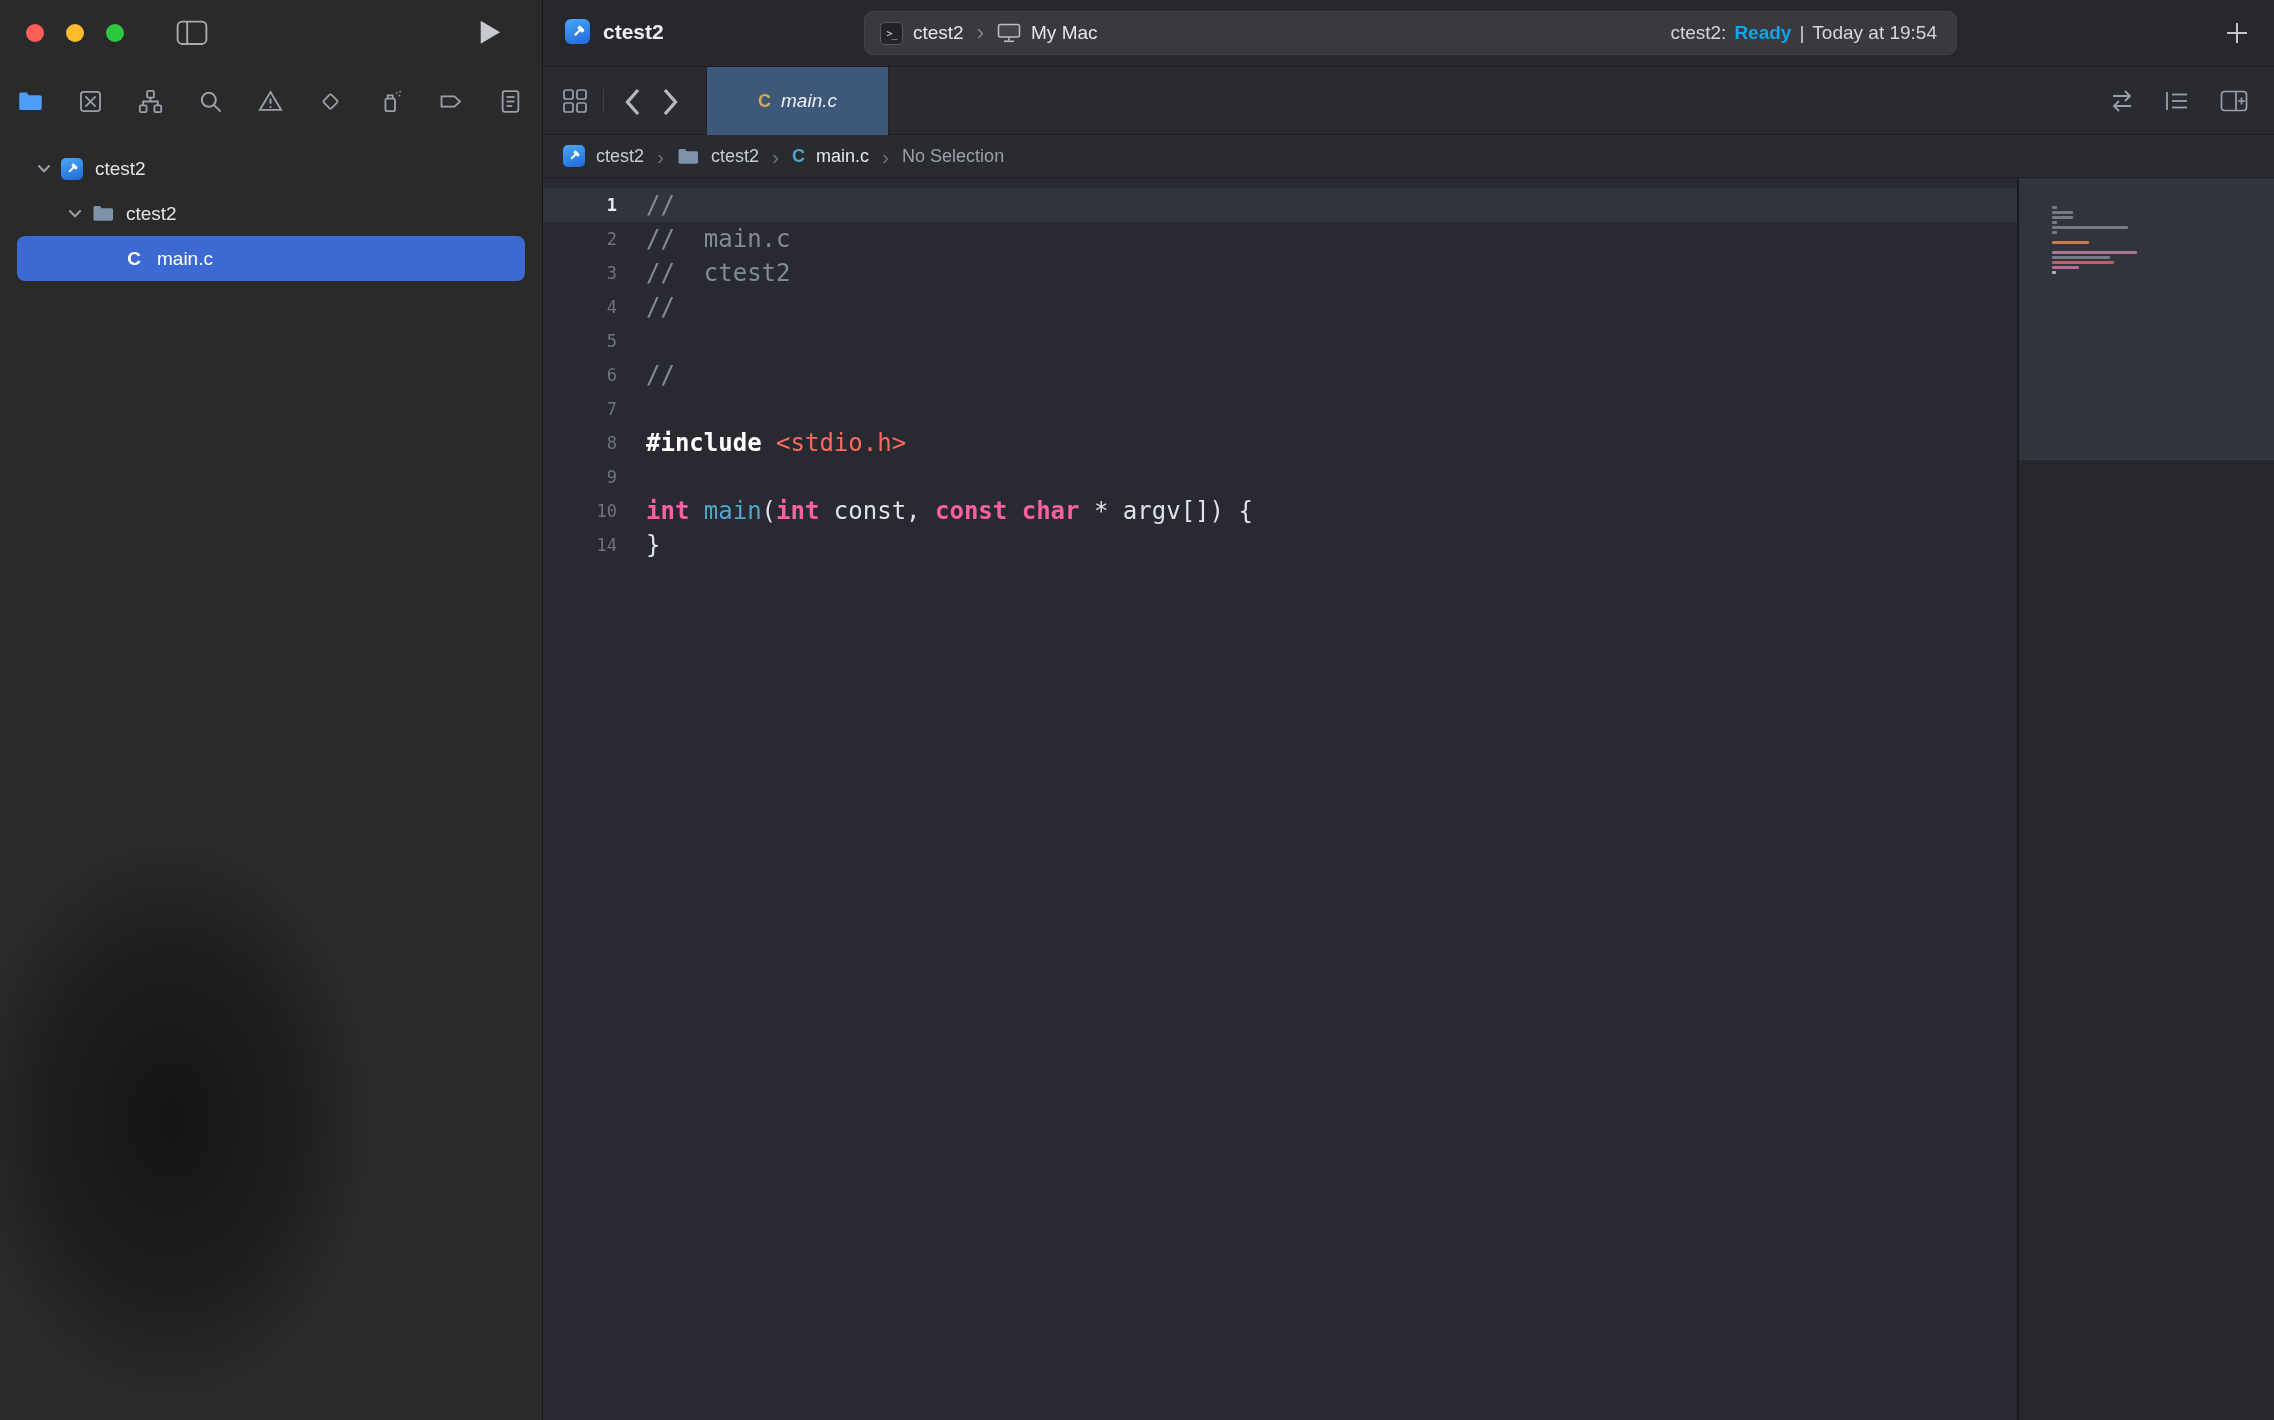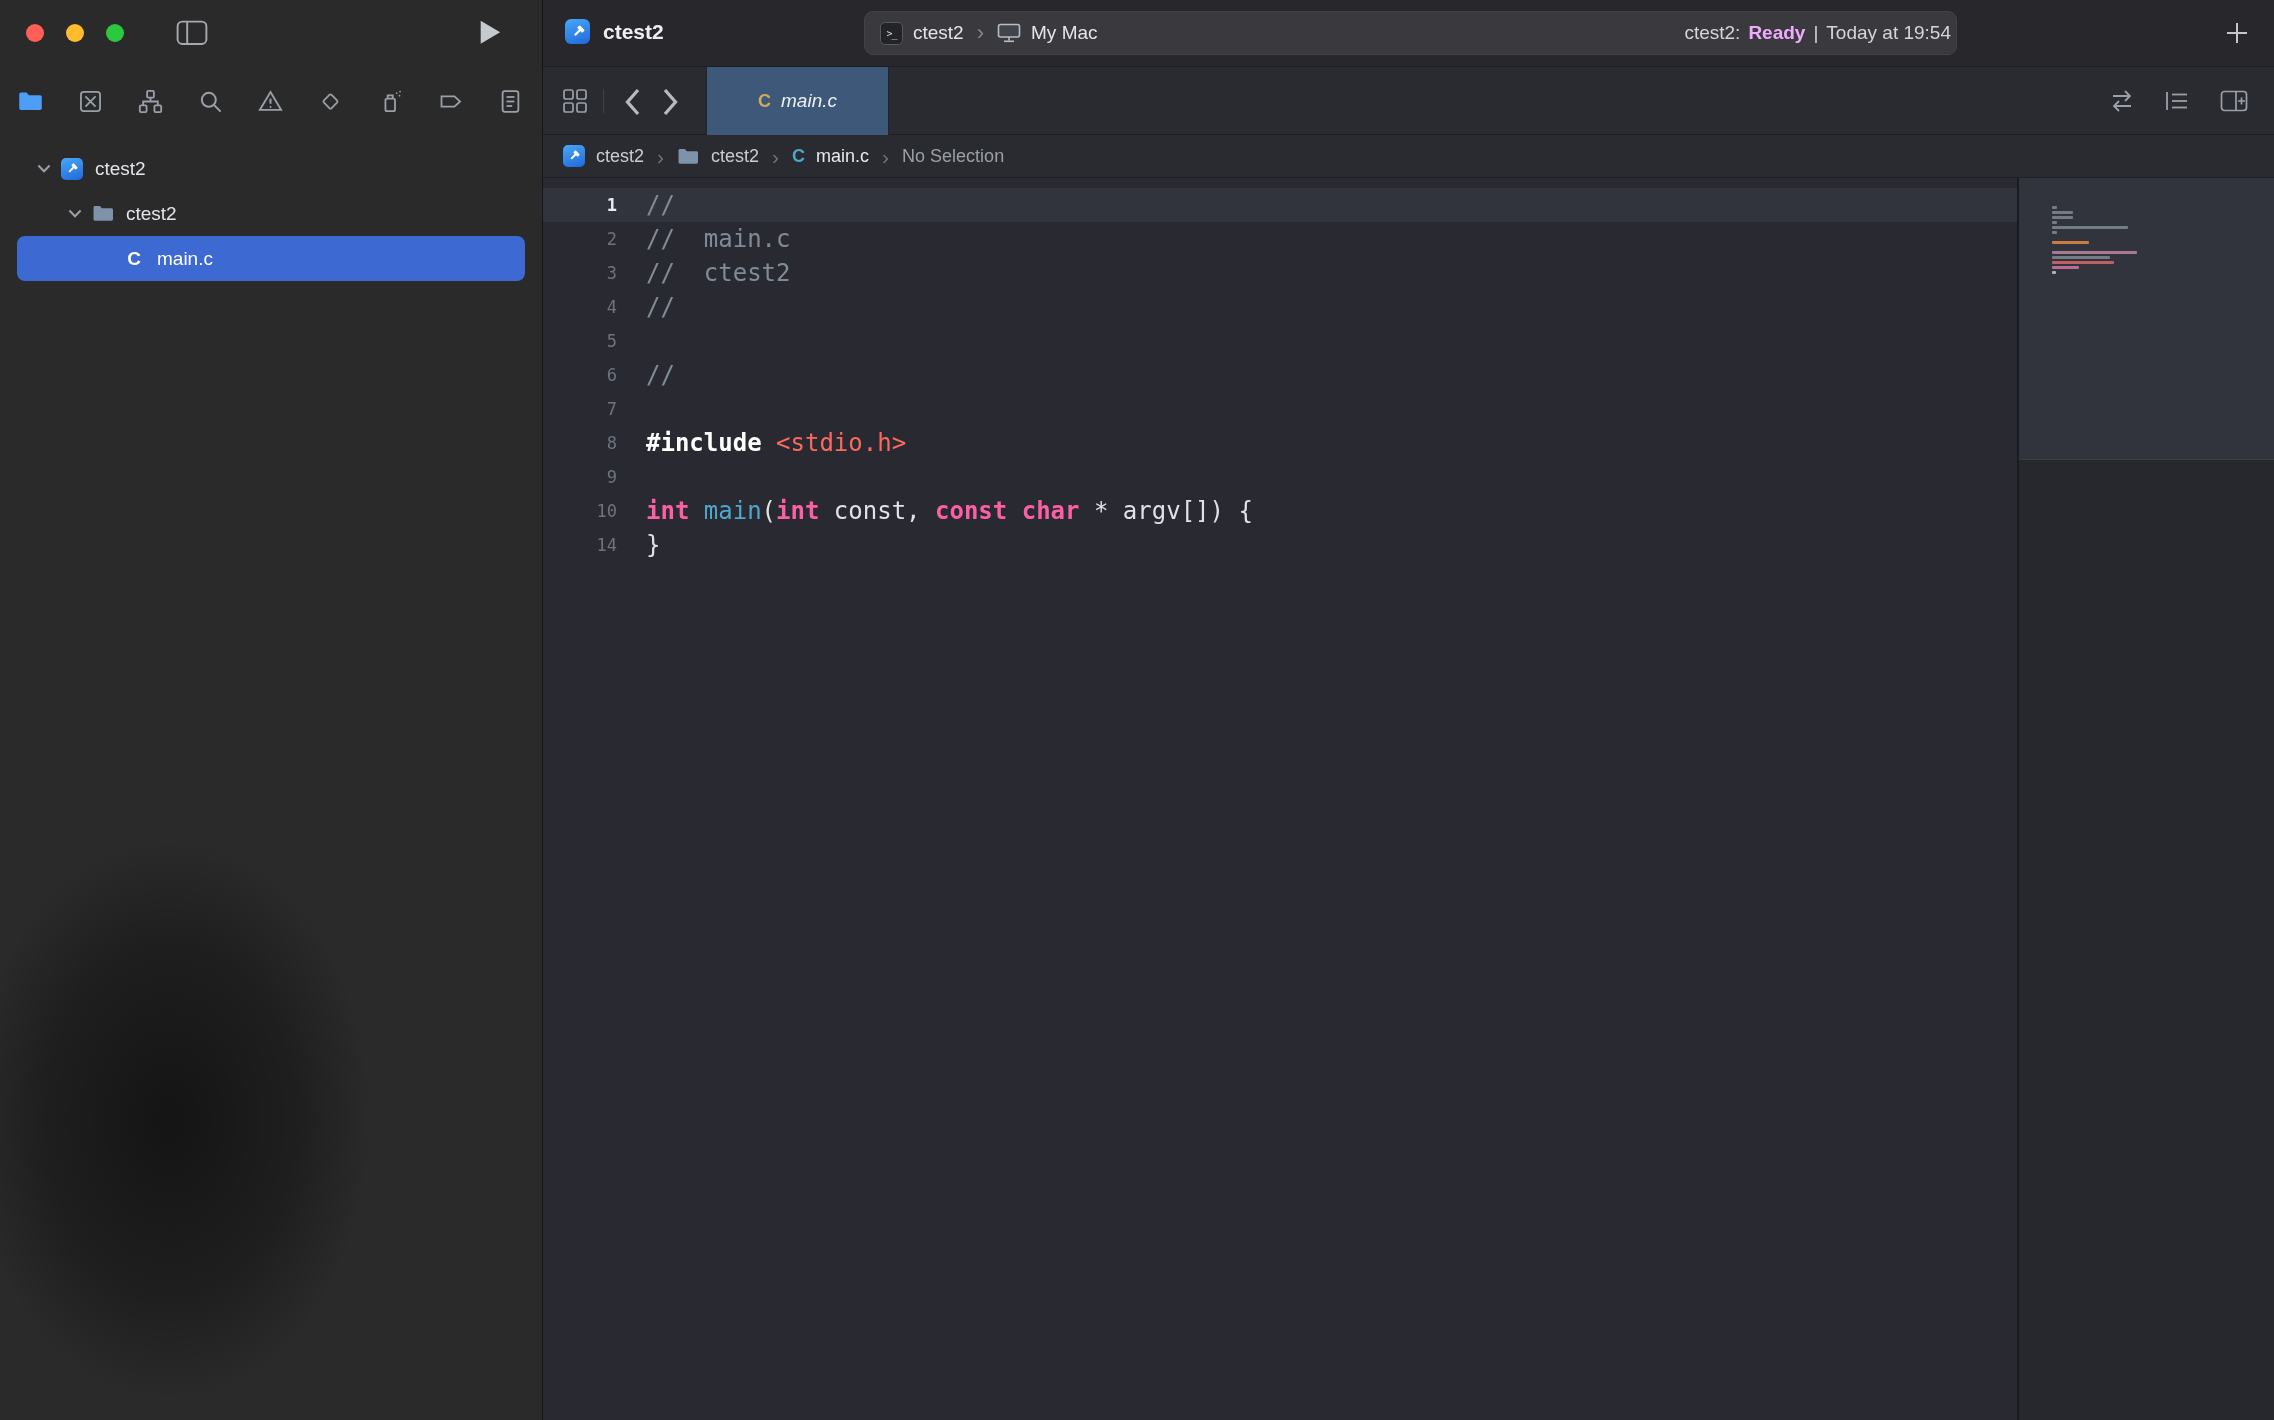--- a/index.html
+++ b/index.html
@@ -48,26 +48,26 @@
   
   #main { position:absolute; left:542px; top:0; right:0; bottom:0; border-left:1px solid #151619; background:#292a31; }
 
   #main-toolbar { position:absolute; top:0; left:0; right:0; height:67px; background:#28282c; border-bottom:1px solid #1d1e22; }
   #toolbar-app-icon { position:absolute; left:22px; top:19px; }
   #main-title { position:absolute; left:60px; top:20px; font-size:21px; font-weight:700; color:#eceff2; }
 
   #status-pill { position:absolute; left:321px; top:11px; width:1093px; height:44px;
     background:#3a3a3e; border:1px solid #434347; border-radius:9px; font-size:19px; color:#e3e5e8; }
   .pill-left { position:absolute; left:0; top:0; bottom:0; display:flex; align-items:center; padding-left:15px; gap:10px; }
-  .pill-right { position:absolute; right:5px; top:0; bottom:0; display:flex; align-items:center; gap:8px; color:#d4d6da; }
+  .pill-right { position:absolute; right:19px; top:0; bottom:0; display:flex; align-items:center; gap:8px; color:#d4d6da; }
   .pill-sep-chevron { color:#85878c; font-size:22px; margin:0 3px; line-height:1; }
   .terminal-badge { width:23px; height:23px; border-radius:5px; background:#232427; border:1px solid #55585e;
     display:flex; align-items:center; justify-content:center;
     font-family:"DejaVu Sans Mono",monospace; font-size:10px; color:#d6d8da; letter-spacing:-1px; }
-  .ready { font-weight:700; color:#f0abfc; }
+  .ready { font-weight:700; color:#0ea5e9; }
 
   #add-button { position:absolute; right:24px; top:20px; width:26px; height:26px; }
 
   #tab-bar { position:absolute; top:67px; left:0; right:0; height:68px; background:#2a2b30; border-bottom:1px solid #1d1e22; }
   #grid-icon { position:absolute; left:19px; top:21px; width:26px; height:26px; }
   #tabbar-sep { position:absolute; left:60px; top:22px; width:1px; height:24px; background:#404248; }
   #back-icon { position:absolute; left:80px; top:20px; width:18px; height:28px; }
   #fwd-icon  { position:absolute; left:119px; top:20px; width:18px; height:28px; }
   #tab { position:absolute; left:163px; top:0; width:183px; height:68px; background:#3d5878;
     border-left:1px solid #232429; border-right:1px solid #232429;

